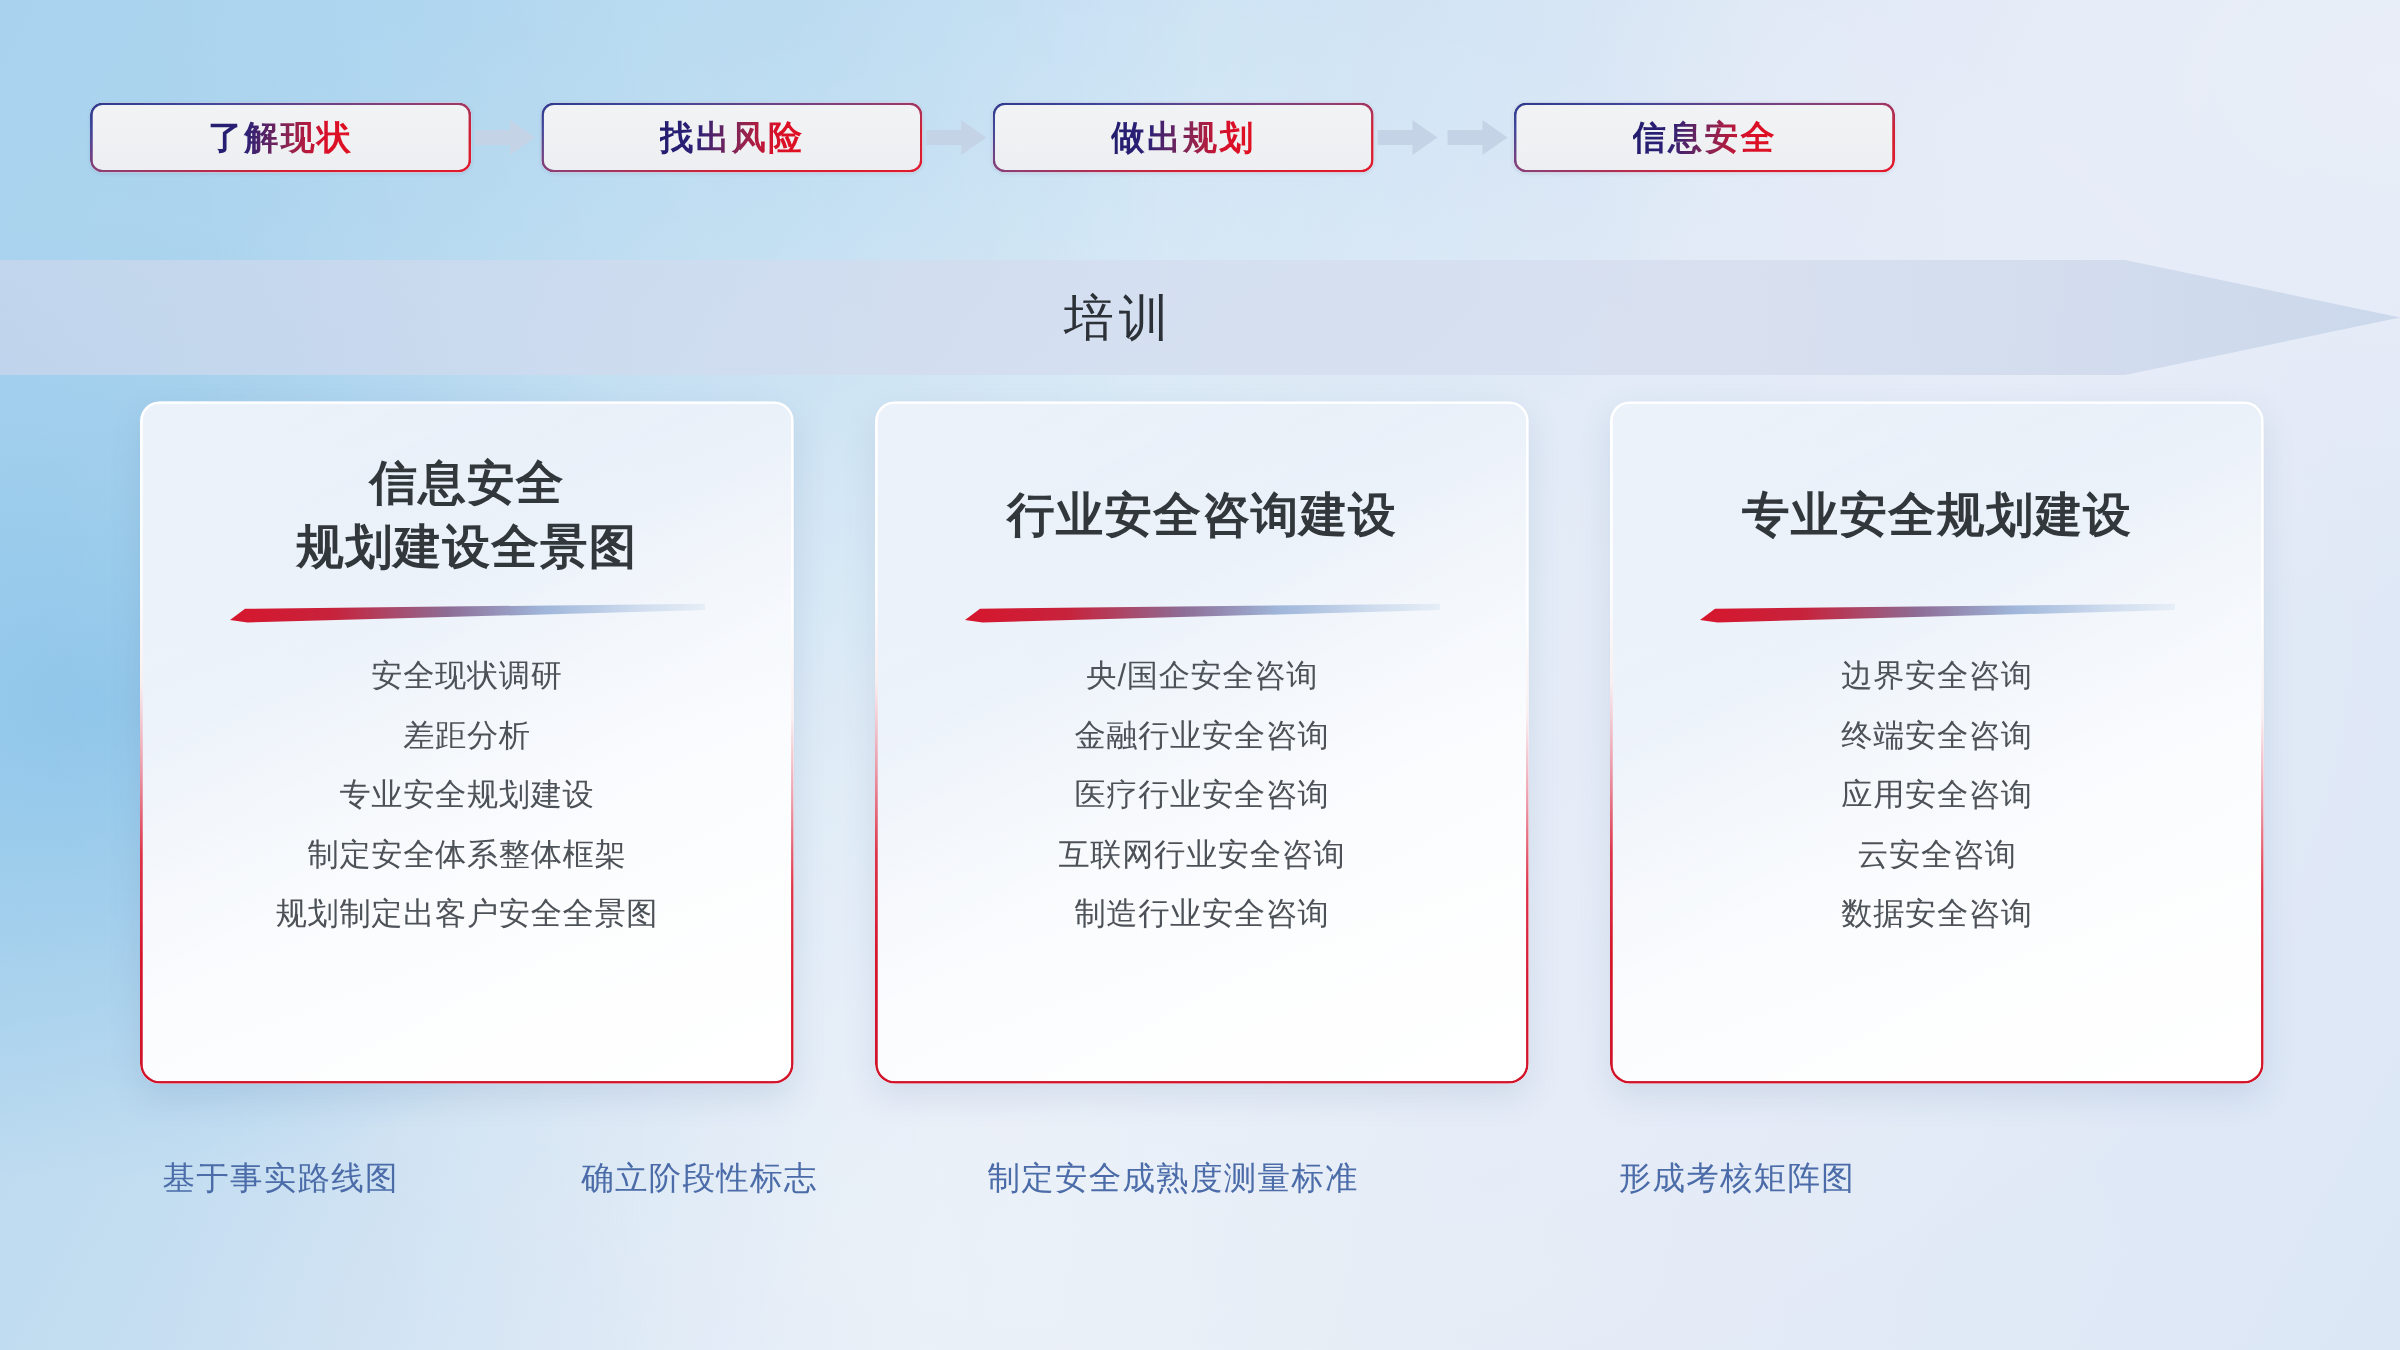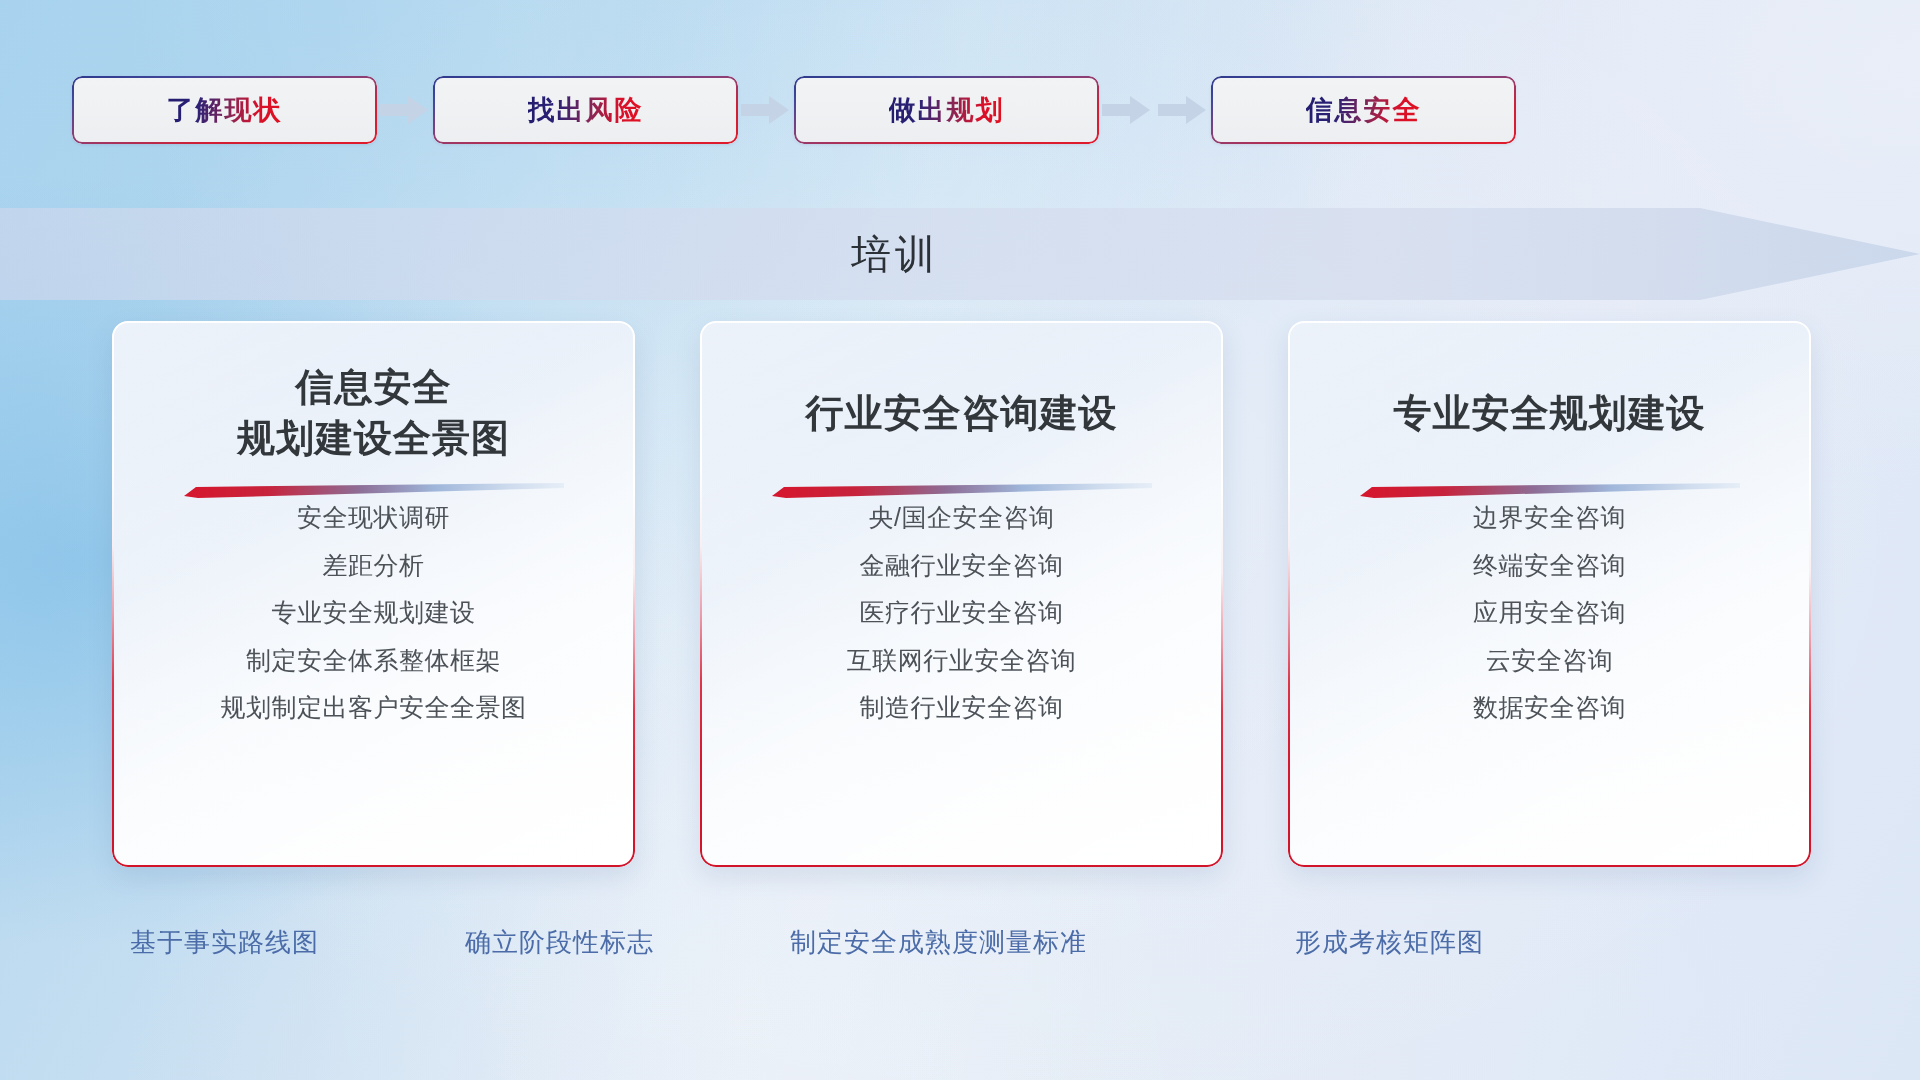--- a/index.html
+++ b/index.html
@@ -31,21 +31,21 @@
     background:radial-gradient(ellipse 1400px 950px at 52% 48%, rgba(255,255,255,.22) 0%, rgba(255,255,255,0) 70%);
   }
 
   
   .steps{
     position:absolute; left:0; top:75px; width:1920px; height:70px;
     display:flex; align-items:center; justify-content:flex-start;
     padding-left:72px;
   }
   .step-box{
-    position:relative; width:305px; height:68px; flex:0 0 auto;
+    position:relative; width:305px; height:56px; flex:0 0 auto;
     border-radius:10px;
     background:linear-gradient(180deg,#f2f3f5 0%, #f0f1f3 52%, #eceef1 100%);
     display:flex; align-items:center; justify-content:center;
     box-shadow:0 1px 3px rgba(40,70,120,.10);
   }
   .step-box::before{
     content:"";
     position:absolute; inset:0; border-radius:10px; padding:2px;
     background:linear-gradient(168deg,#2e3a8c 0%, #41479a 18%, #8f3e73 48%, #d21f33 72%, #e01b2d 100%);
     -webkit-mask:linear-gradient(#000 0 0) content-box, linear-gradient(#000 0 0);
@@ -118,21 +118,21 @@
     white-space:pre-line;
     min-height:104px;
     display:flex; align-items:center; justify-content:center;
   }
   .card-rule{
     width:380px; height:18px; margin-top:16px;
     position:relative;
   }
   .card-rule svg{ display:block; width:380px; height:18px; }
   .card-list{
-    width:100%;
+    margin-top:24px; width:100%;
     display:flex; flex-direction:column; align-items:center; gap:10px;
   }
   .card-item{
     font-size:25px; color:#4c5258; letter-spacing:.5px; line-height:1.5;
     white-space:nowrap;
   }
 
   
   .footers{
     position:absolute; left:0; top:925px; width:1920px; height:42px;

